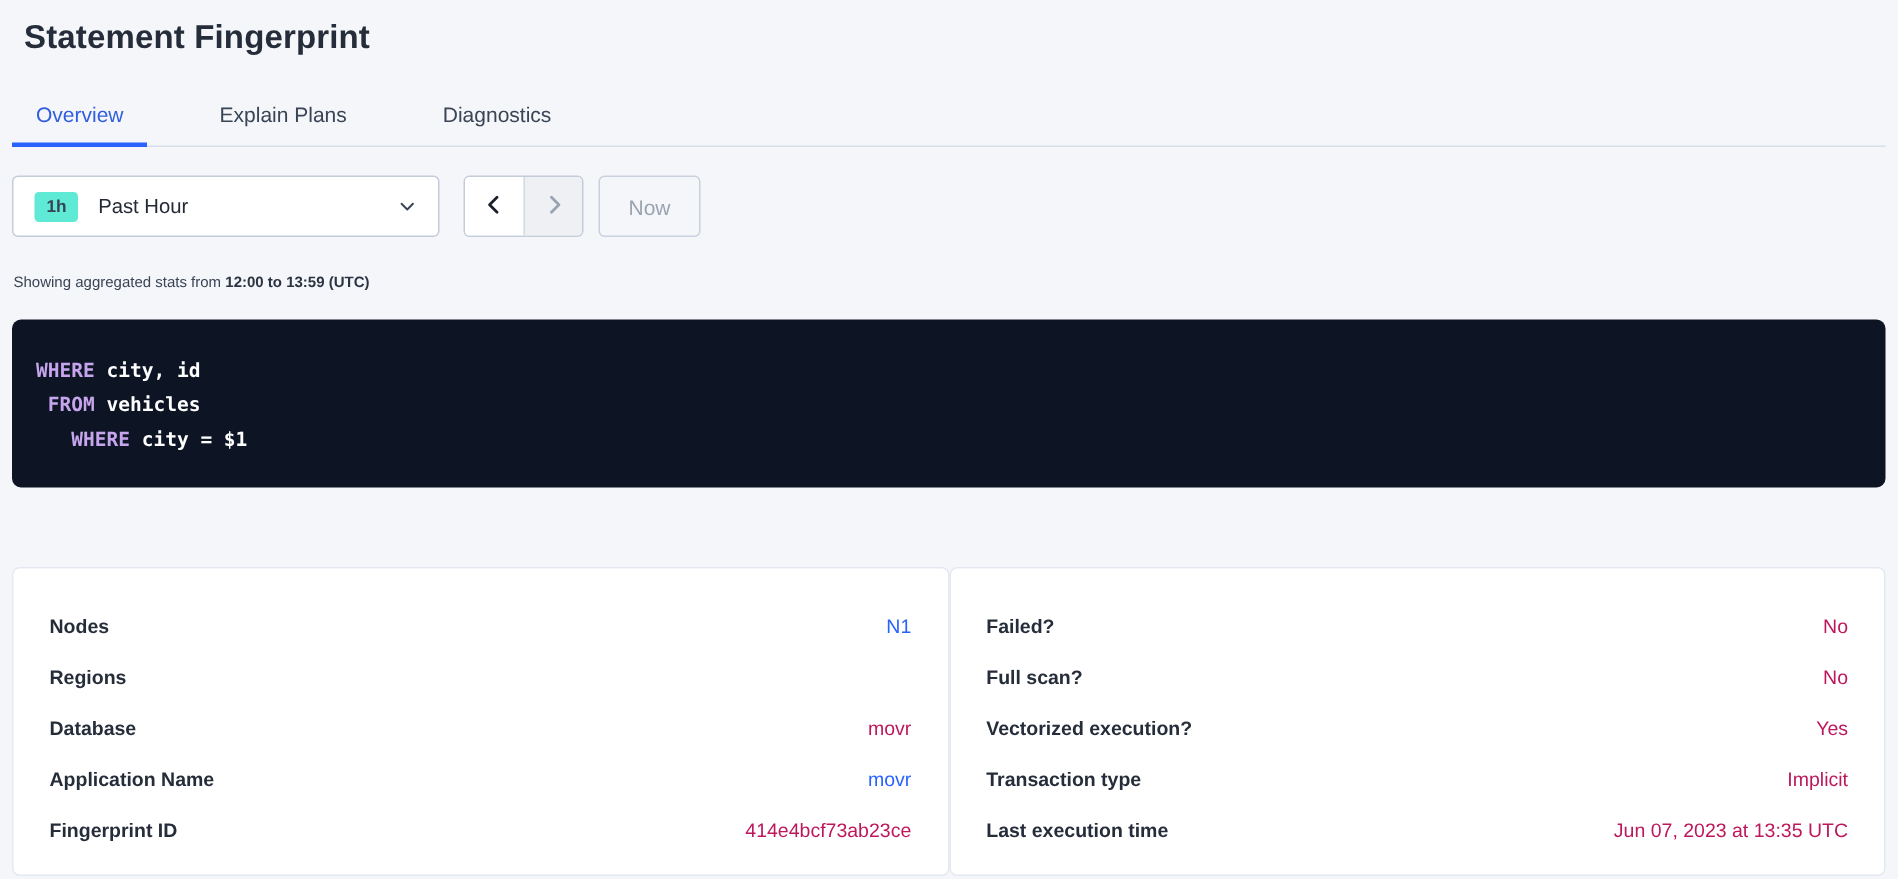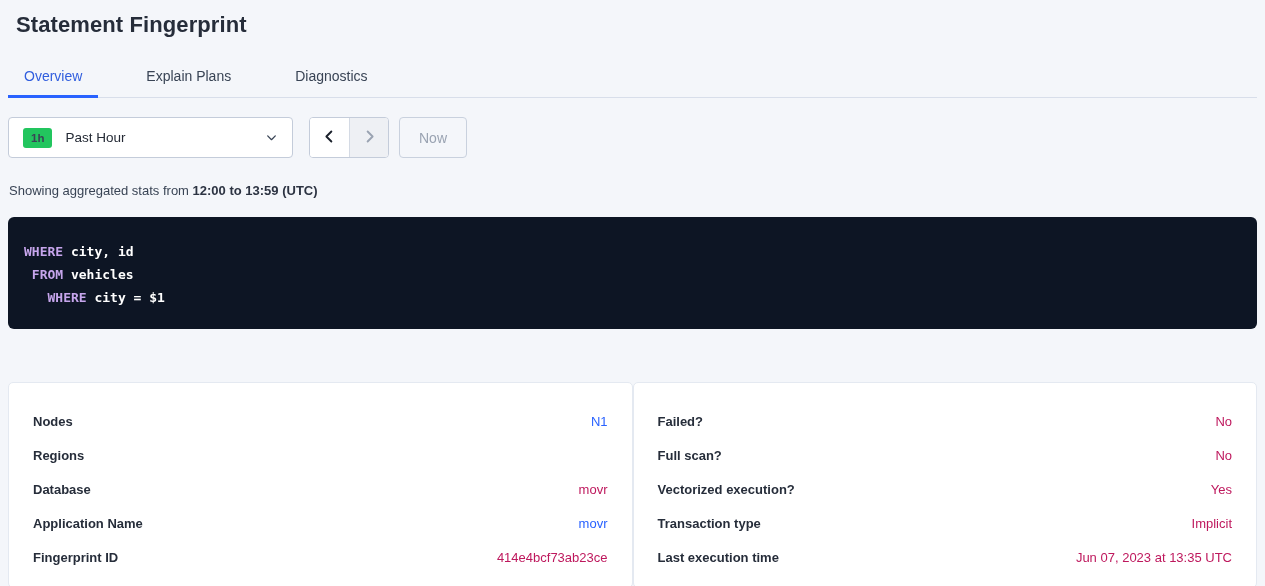--- a/index.html
+++ b/index.html
@@ -31,21 +31,21 @@
   .tab.active { color:#315ede; border-bottom-color:#2962ff; }
 
   
   .time-row { display:flex; align-items:center; margin-top:19px; }
   .time-dropdown {
     width:285px; height:41px; background:#fff;
     border:1px solid #c4ccda; border-radius:4px;
     display:flex; align-items:center; padding:0 14px; cursor:pointer;
   }
   .interval-badge {
-    background:#22c55e; color:#394455; font-size:11.5px; font-weight:bold;
+    background:#5eead4; color:#394455; font-size:11.5px; font-weight:bold;
     border-radius:3px; padding:4px 8px; margin-right:13px;
   }
   .time-label { font-size:13.5px; color:#242a35; }
   .caret { margin-left:auto; color:#394455; display:flex; }
 
   .arrow-group {
     display:flex; height:41px; margin-left:16px;
     border:1px solid #c4ccda; border-radius:4px; overflow:hidden; background:#fff;
   }
   .arrow-btn {
@@ -56,21 +56,21 @@
     background:#eef0f4; color:#9aa3b2; cursor:default;
     border-left:1px solid #d4dae4;
   }
   .now-btn {
     margin-left:10px; height:41px; padding:0 19px;
     background:transparent; border:1px solid #c9d1de; border-radius:4px;
     color:#9aa3b2; font-size:14px; font-family:inherit; cursor:default;
   }
 
   
-  .stats-line { margin-top:25px; padding-left:1px; font-size:13px; color:#394455; }
+  .stats-line { margin-top:25px; padding-left:1px; font-size:10px; color:#394455; }
   .stats-line b { color:#2c3342; }
 
   
   .sql-box {
     margin-top:19px; background:#0d1524; border-radius:6px;
     padding:23px 16px 20px; height:112px;
   }
   .sql-box pre {
     font-family:"DejaVu Sans Mono", monospace;
     font-size:13px; font-weight:bold; line-height:23px; color:#ffffff;

